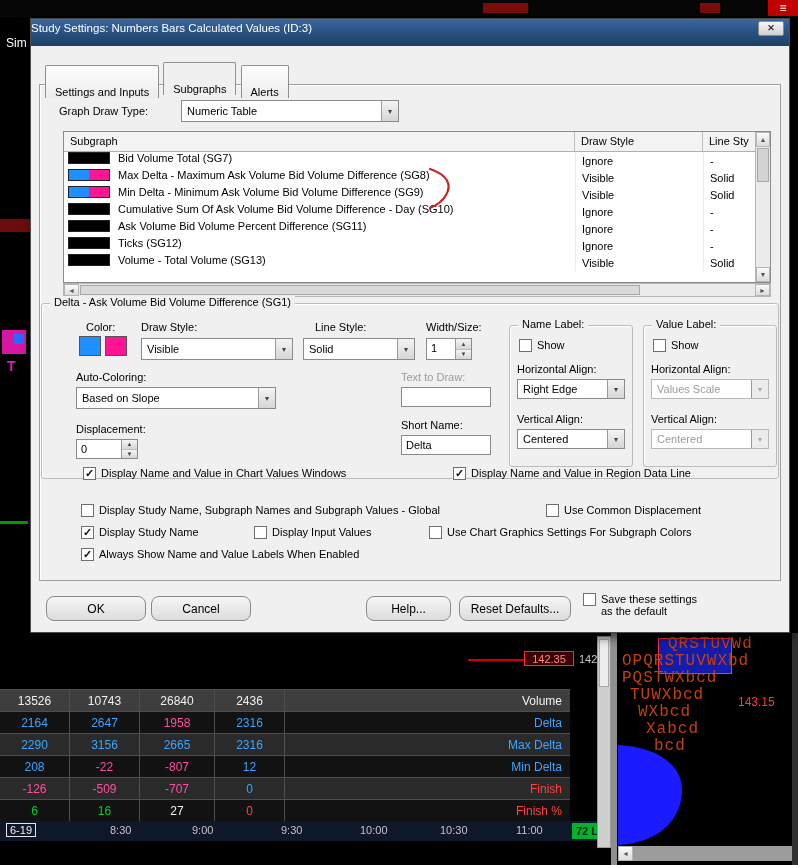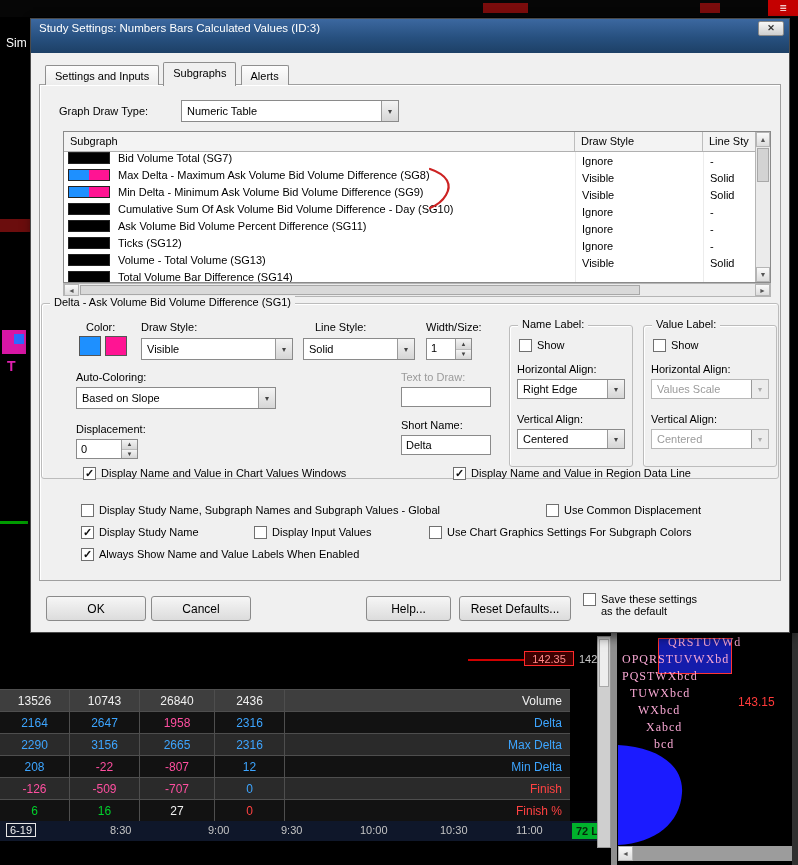--- a/index.html
+++ b/index.html
@@ -16,28 +16,28 @@
   .sim{position:absolute;left:6px;top:36px;color:#fff;font-size:12px}
   .lt-red{position:absolute;left:0;top:219px;width:30px;height:13px;background:#6b0d0d}
   .lt-icon{position:absolute;left:2px;top:330px;width:24px;height:24px;background:#d816a4}
   .lt-icon i{position:absolute;right:2px;top:4px;width:10px;height:10px;background:#2b6bff}
   .lt-T{position:absolute;left:7px;top:358px;color:#e020b0;font-weight:bold;font-size:14px}
   .lt-green{position:absolute;left:0;top:521px;width:28px;height:3px;background:#009b00}
 
   
   .dialog{position:absolute;left:30px;top:18px;width:760px;height:615px;background:#f0f0f0;
           border:1px solid #4a4a4a;box-shadow:3px 4px 10px rgba(0,0,0,.65);z-index:10}
-  .titlebar{position:absolute;left:0;top:0;right:0;height:34px;
+  .titlebar{position:absolute;left:0;top:0;right:0;height:27px;
             background:linear-gradient(#3c68a0,#27507f 55%,#1d4066);color:#fff;
-            font-size:11.5px;line-height:19px;padding-left:8px}
+            font-size:11.5px;line-height:19px;}
   .closebtn{position:absolute;right:5px;top:2px;width:26px;height:15px;
             background:linear-gradient(#f7f7f7,#cfcfcf);border:1px solid #8a8a8a;border-radius:2px;
             display:flex;align-items:center;justify-content:center;font-size:9px;color:#333;font-weight:bold}
   .tabstrip{position:absolute;left:14px;top:43px;height:23px;z-index:6}
-  .tab{position:relative;display:inline-block;height:20px;line-height:20px;padding:0 9px;
+  .tab{position:relative;display:inline-block;height:20px;line-height:20px;padding:16px 9px;
        background:linear-gradient(#fdfdfd,#ececec);border:1px solid #8f8f8f;border-bottom:none;
        border-radius:2px 2px 0 0;margin-right:1px;top:3px;cursor:default}
   .tab.active{height:24px;top:0;background:#f0f0f0;z-index:7}
   .pane{position:absolute;left:8px;top:65px;width:742px;height:497px;border:1px solid #9f9f9f;
         box-shadow:inset 1px 1px 0 #fff;background:#f0f0f0}
   .lbl{position:absolute;font-size:11px;white-space:nowrap}
   .lbl.gray{color:#9a9a9a}
 
   .combo{position:absolute;background:#fff;border:1px solid #8a8a8a;height:22px;display:flex;align-items:center}
   .combo .txt{flex:1;padding:0 5px;white-space:nowrap;overflow:hidden;font-size:11px}
@@ -60,21 +60,21 @@
 
   .group{position:absolute;border:1px solid #bcbcbc;border-radius:3px;box-shadow:inset 1px 1px 0 #fff}
   .group>.legend{position:absolute;top:-8px;left:8px;background:#f0f0f0;padding:0 4px;font-size:11px;white-space:nowrap}
 
   .cb{position:absolute;display:flex;align-items:flex-start;gap:5px;font-size:11px;cursor:default}
   .cb .box{width:13px;height:13px;background:#fff;border:1px solid #707070;flex:none;
            display:flex;align-items:center;justify-content:center;font-size:11px;line-height:1;color:#111}
   .cb .box[data-checked="true"]::after{content:"✓";font-weight:bold;margin-top:-1px}
 
   .wbtn{position:absolute;background:linear-gradient(#f6f6f6,#dcdcdc);border:1px solid #8a8a8a;
-        border-radius:3px;font-size:12px;display:flex;align-items:center;justify-content:center;cursor:default}
+        border-radius:8px;font-size:12px;display:flex;align-items:center;justify-content:center;cursor:default}
 
   
   .sgtable{position:absolute;left:32px;top:112px;width:708px;height:152px;border:1px solid #8a8a8a;
            background:#fff;display:flex}
   .sgmain{flex:1;display:flex;flex-direction:column;overflow:hidden}
   .sghead{display:flex;height:20px;background:#f3f3f3;border-bottom:1px solid #b0b0b0;flex:none}
   .sghead span{padding:3px 6px;font-size:11px;white-space:nowrap;overflow:hidden}
   .h-name{flex:1;border-right:1px solid #bdbdbd}
   .h-draw{width:128px;border-right:1px solid #bdbdbd}
   .h-line{width:52px}
@@ -119,21 +119,21 @@
 
   .priceline{position:absolute;left:468px;top:659px;width:56px;height:2px;background:#d00000}
   .pricebox{position:absolute;left:524px;top:651px;width:50px;height:15px;background:#3c0000;
             border:1px solid #ff2a2a;color:#ff8a8a;font-size:11px;display:flex;align-items:center;justify-content:center}
   .priceafter{position:absolute;left:579px;top:653px;color:#c8c8c8;font-size:11px}
 
   
   #rpanel{position:absolute;left:618px;top:633px;width:180px;height:232px;background:#000;overflow:hidden}
   .tposel{position:absolute;left:40px;top:5px;width:74px;height:36px;background:rgba(25,35,215,.8);
           border:1px solid #ff3434;z-index:1}
-  .tpoline{position:absolute;color:#f9a8d4;font-family:Liberation Serif, serif;font-size:12px;
+  .tpoline{position:absolute;color:#c2410c;font-family:Liberation Mono, monospace;font-size:16px;
            letter-spacing:1px;white-space:pre;z-index:2}
   .tpoprice{position:absolute;left:120px;top:62px;color:#ff3a3a;font-size:12px;z-index:2}
   .rp-scroll{position:absolute;left:0;top:213px;width:174px;height:15px;background:#cfcfcf;display:flex;z-index:3}
   .rp-scroll .sarr{width:15px;height:100%}
   .rp-track{flex:1;background:#9c9c9c}
   .rp-edge{position:absolute;right:0;top:0;width:6px;height:232px;background:#303030;z-index:3}
 
   #lvscroll{position:absolute;left:597px;top:636px;width:14px;height:212px;background:#cfcfcf;
             border:1px solid #9a9a9a;z-index:3}
   #lvscroll .lthumb{margin:2px 1px;height:48px;background:#ededed;border:1px solid #a8a8a8}
@@ -202,21 +202,21 @@
       <span class="ncell" data-color="green">16</span>
       <span class="ncell w2" data-color="white">27</span>
       <span class="ncell" data-color="red">0</span>
       <span class="nlabel" data-color="red">Finish %</span>
     </div>
   </div>
 
   <div class="taxis">
     <span class="t-first" style="left:6px">6-19</span>
     <span style="left:110px">8:30</span>
-    <span style="left:208px">9:00</span>
+    <span style="left:192px">9:00</span>
     <span style="left:281px">9:30</span>
     <span style="left:360px">10:00</span>
     <span style="left:440px">10:30</span>
     <span style="left:516px">11:00</span>
   </div>
   <div class="badge">72 L</div>
 
   <div id="lvscroll">
       <div class="lthumb"></div>
     </div>
@@ -304,26 +304,20 @@
             <span class="sg-name">Ticks (SG12)</span>
             <span class="sg-draw">Ignore</span>
             <span class="sg-line">-</span>
           </div>
           <div class="sgrow">
             <span class="swatch" data-swatch="black"></span>
             <span class="sg-name">Volume - Total Volume (SG13)</span>
             <span class="sg-draw">Visible</span>
             <span class="sg-line">Solid</span>
           </div>
-          <div class="sgrow">
-            <span class="swatch" data-swatch="black"></span>
-            <span class="sg-name">Total Volume Bar Difference (SG14)</span>
-            <span class="sg-draw"></span>
-            <span class="sg-line"></span>
-          </div>
         </div>
       </div>
       <div class="vscroll">
         <span class="sarr">▲</span>
         <span class="sthumb"></span>
         <span class="sarr" style="margin-top:auto">▼</span>
       </div>
     </div>
     <div class="hscroll">
       <span class="sarr">◄</span>

